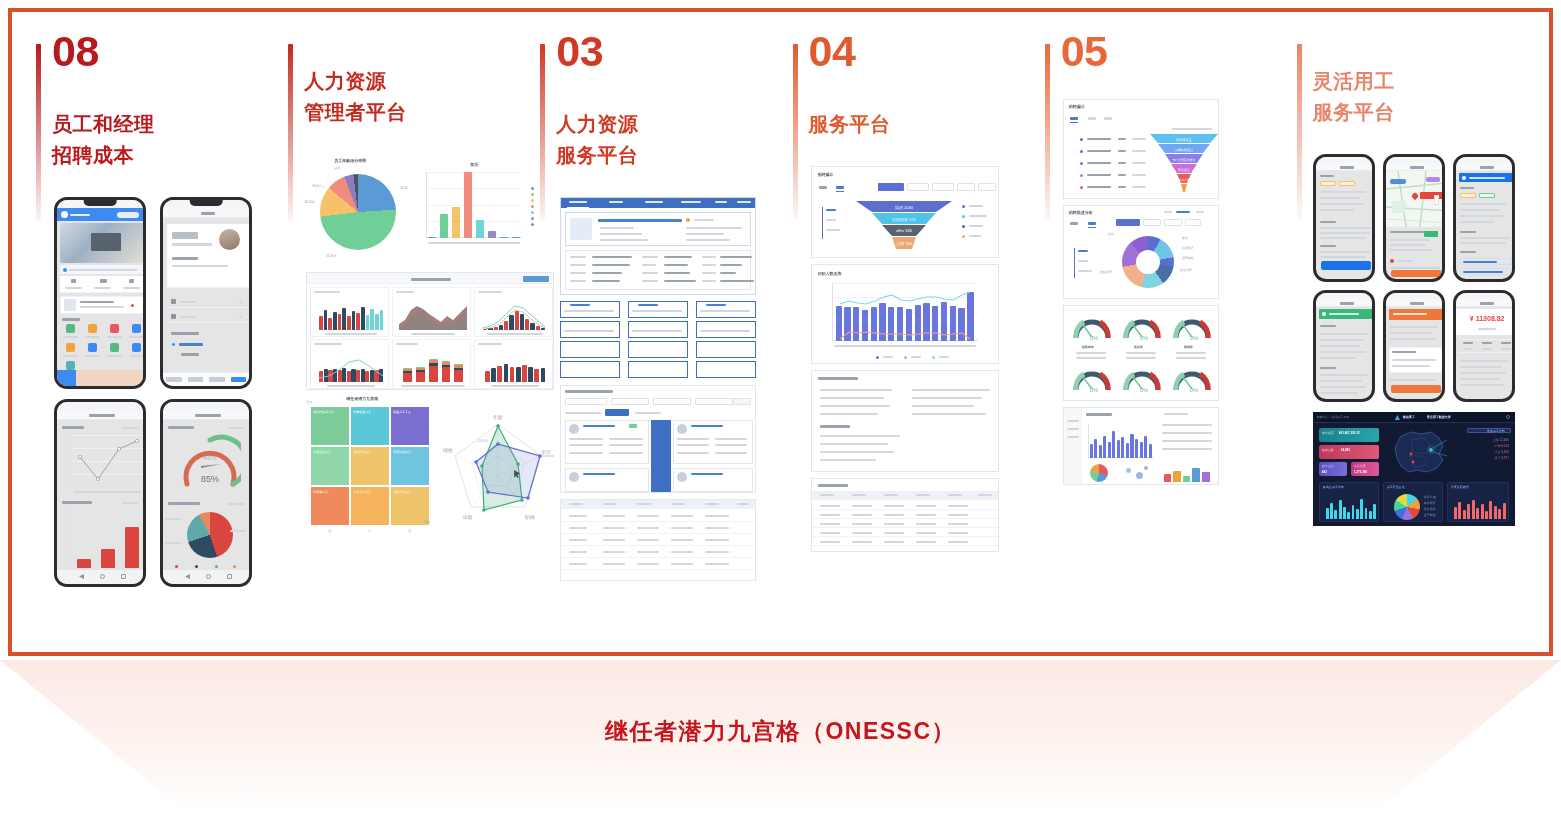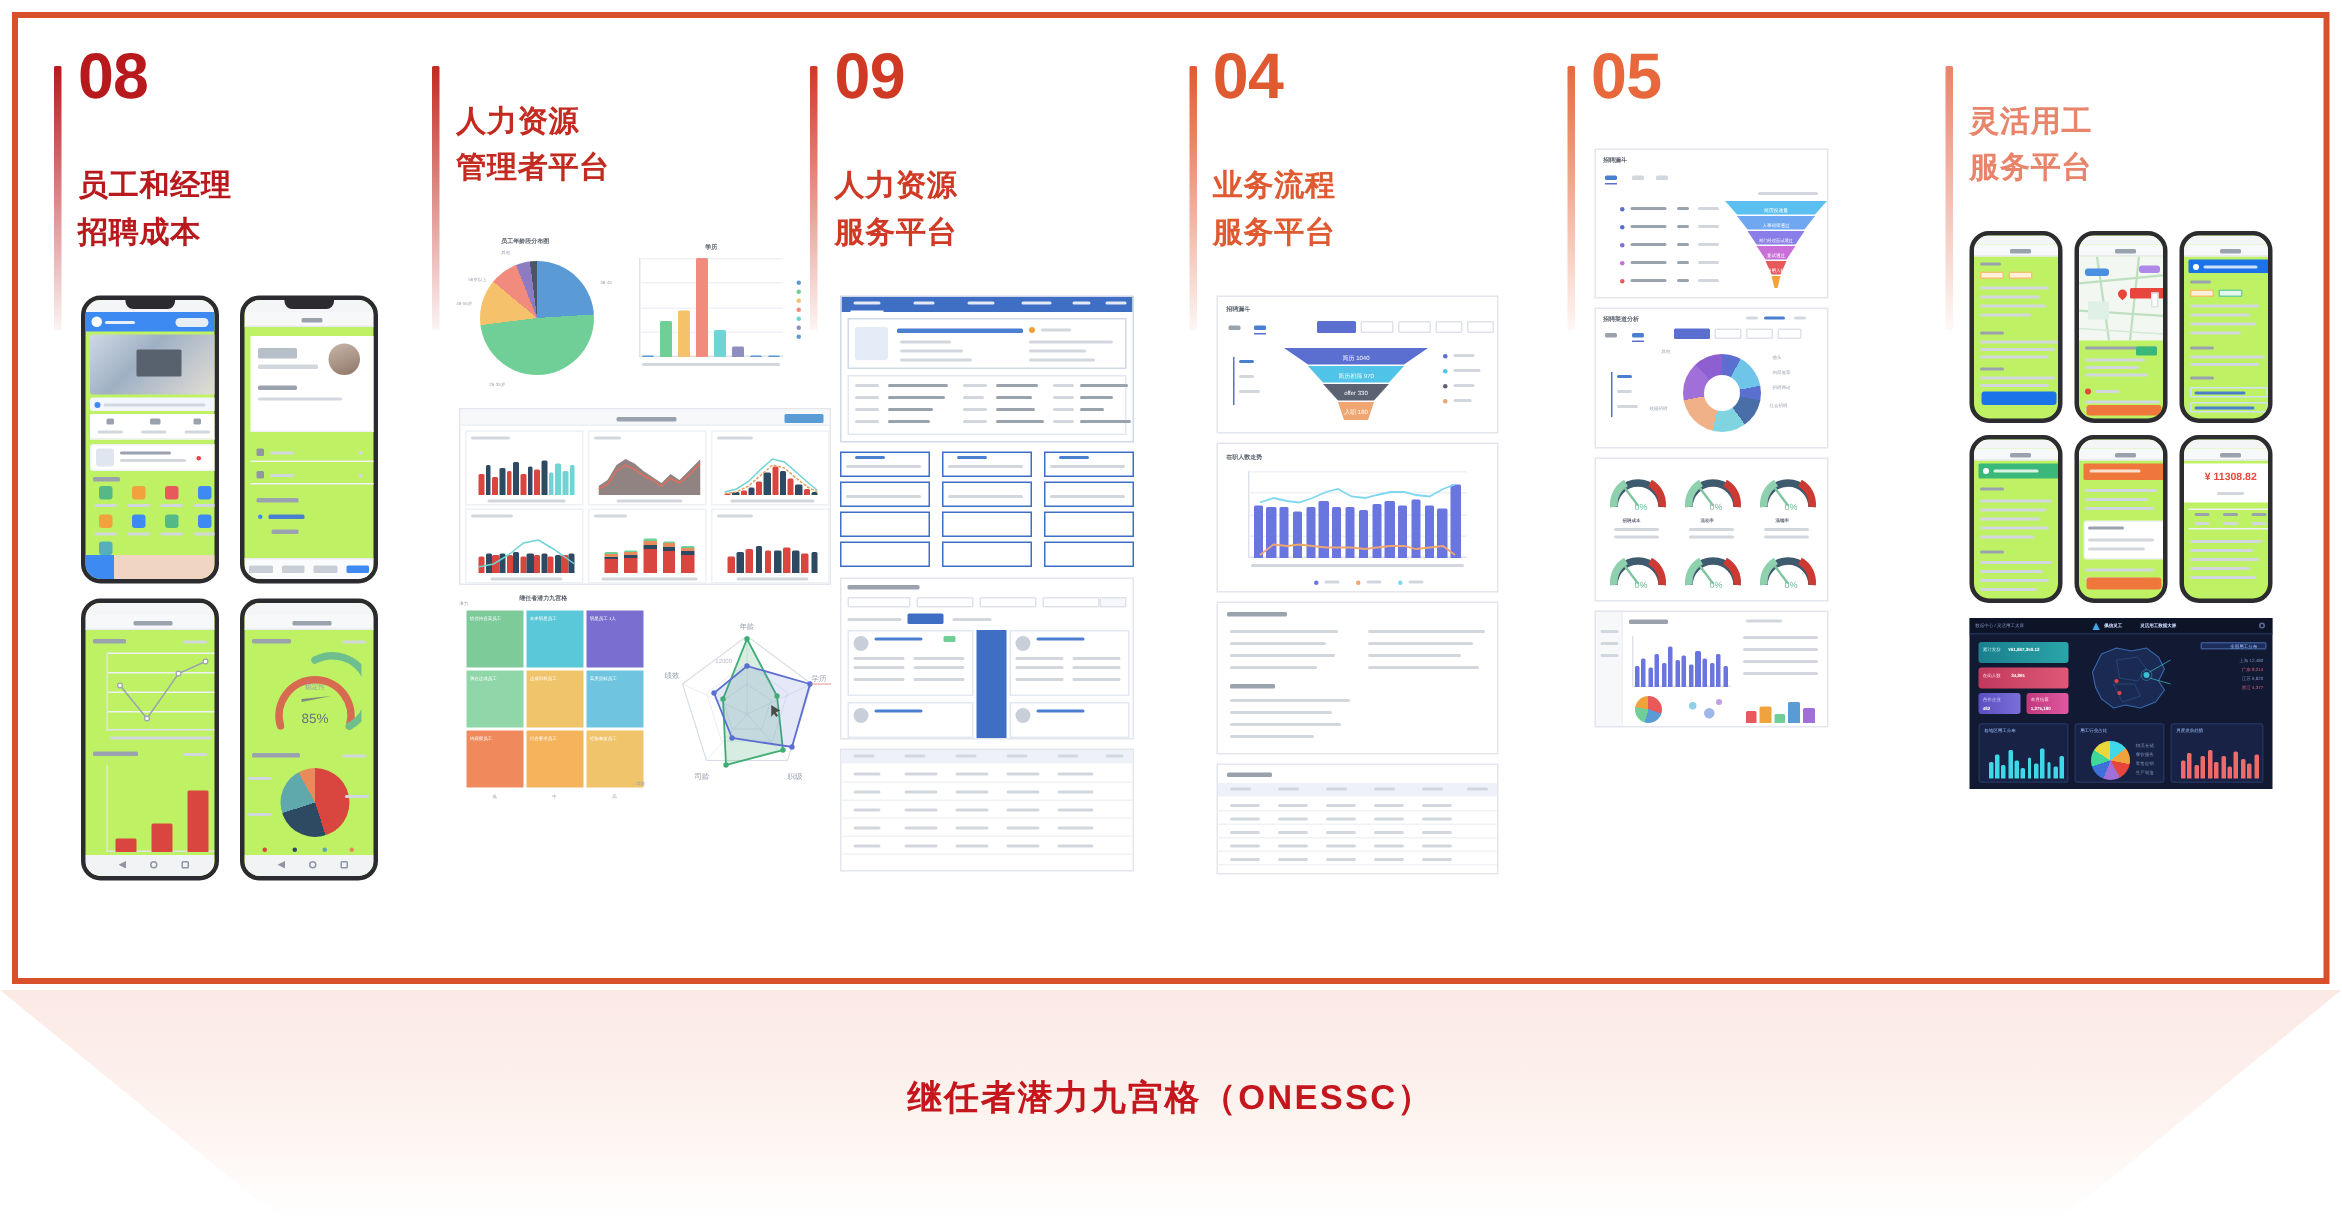--- a/index.html
+++ b/index.html
@@ -40,21 +40,21 @@
     clip-path: polygon(0 0, 100% 0, 88% 100%, 12% 100%);
   }
   .footer-text {
     position: absolute; left: 0; top: 56px; width: 100%;
     text-align: center; font-size: 23px; font-weight: bold; color: #c4161c; letter-spacing: 1.5px;
   }
 
   
   .card { position: absolute; background: #fff; border: 1px solid #e3e6ec; overflow: hidden; }
   .phone {
-    position: absolute; background: #bef264; border: 3px solid #2b2b30;
+    position: absolute; background: #e5e5e5; border: 3px solid #2b2b30;
     border-radius: 13px; overflow: hidden;
   }
   .phone .notch {
     position: absolute; left: 50%; transform: translateX(-50%); top: 0;
     width: 38%; height: 6px; background: #2b2b30; border-radius: 0 0 5px 5px; z-index: 3;
   }
   .phone .status { height: 8px; background: #f4f5f7; }
   .phone .navbar { height: 10px; background: #f7f8fa; border-bottom: 1px solid #e8eaee; }
   .phone .tabbar {
     position: absolute; bottom: 0; left: 0; right: 0; height: 14px;
@@ -475,21 +475,21 @@
             <text x="6" y="48" font-size="5" fill="#9aa2ae" text-anchor="middle" font-family="Liberation Sans">绩效</text>
             <text x="46" y="38" font-size="4" fill="#b8bfc8" text-anchor="end" font-family="Liberation Sans">12000</text>
           </svg>
           <div class="blk" style="left:72px;top:66px;width:6px;height:8px;background:#4a4a4a;clip-path:polygon(0 0,0 100%,30% 72%,55% 100%,75% 88%,50% 60%,100% 48%);"></div>
         </div>
       </div>
     </div>
 
     <div class="col">
       <div class="col-bar" style="background:linear-gradient(180deg,#d03a24 0%, rgba(208,58,36,0.05) 100%);"></div>
-      <div class="col-num" style="color:#d03a24">09</div>
+      <div class="col-num" style="color:#d03a24">03</div>
       <div class="col-title" style="color:#d03a24">
         <div>人力资源</div>
         <div>服务平台</div>
       </div>
       <div class="shots">
 
         <div class="card" style="left:4px;top:0;width:196px;height:98px;border-color:#cfd9ea;">
           <div class="navstrip" style="height:10px;">
             <i style="left:8px;width:18px;"></i>
             <i style="left:48px;width:14px;"></i>
@@ -651,21 +651,20 @@
             <div class="txtline" style="left:144px;top:5px;width:24px;"></div>
           </div>
         </div>
       </div>
     </div>
 
     <div class="col">
       <div class="col-bar" style="background:linear-gradient(180deg,#e05a31 0%, rgba(224,90,49,0.05) 100%);"></div>
       <div class="col-num" style="color:#e05a31">04</div>
       <div class="col-title" style="color:#e05a31">
-        <div>业务流程</div>
         <div>服务平台</div>
       </div>
       <div class="shots">
 
         <div class="card" style="left:2px;top:0;width:188px;height:92px;">
           <div class="mini-title" style="left:6px;top:5px;">招聘漏斗</div>
           <div class="txtline dk" style="left:7px;top:19px;width:8px;height:3px;"></div>
           <div class="txtline bl" style="left:24px;top:19px;width:8px;height:3px;"></div>
           <div class="blk" style="left:24px;top:24px;width:8px;height:1px;background:#5b6fd0;"></div>
           <div class="blk" style="left:66px;top:16px;width:26px;height:8px;background:#5b6fd0;border-radius:1px;"></div>

